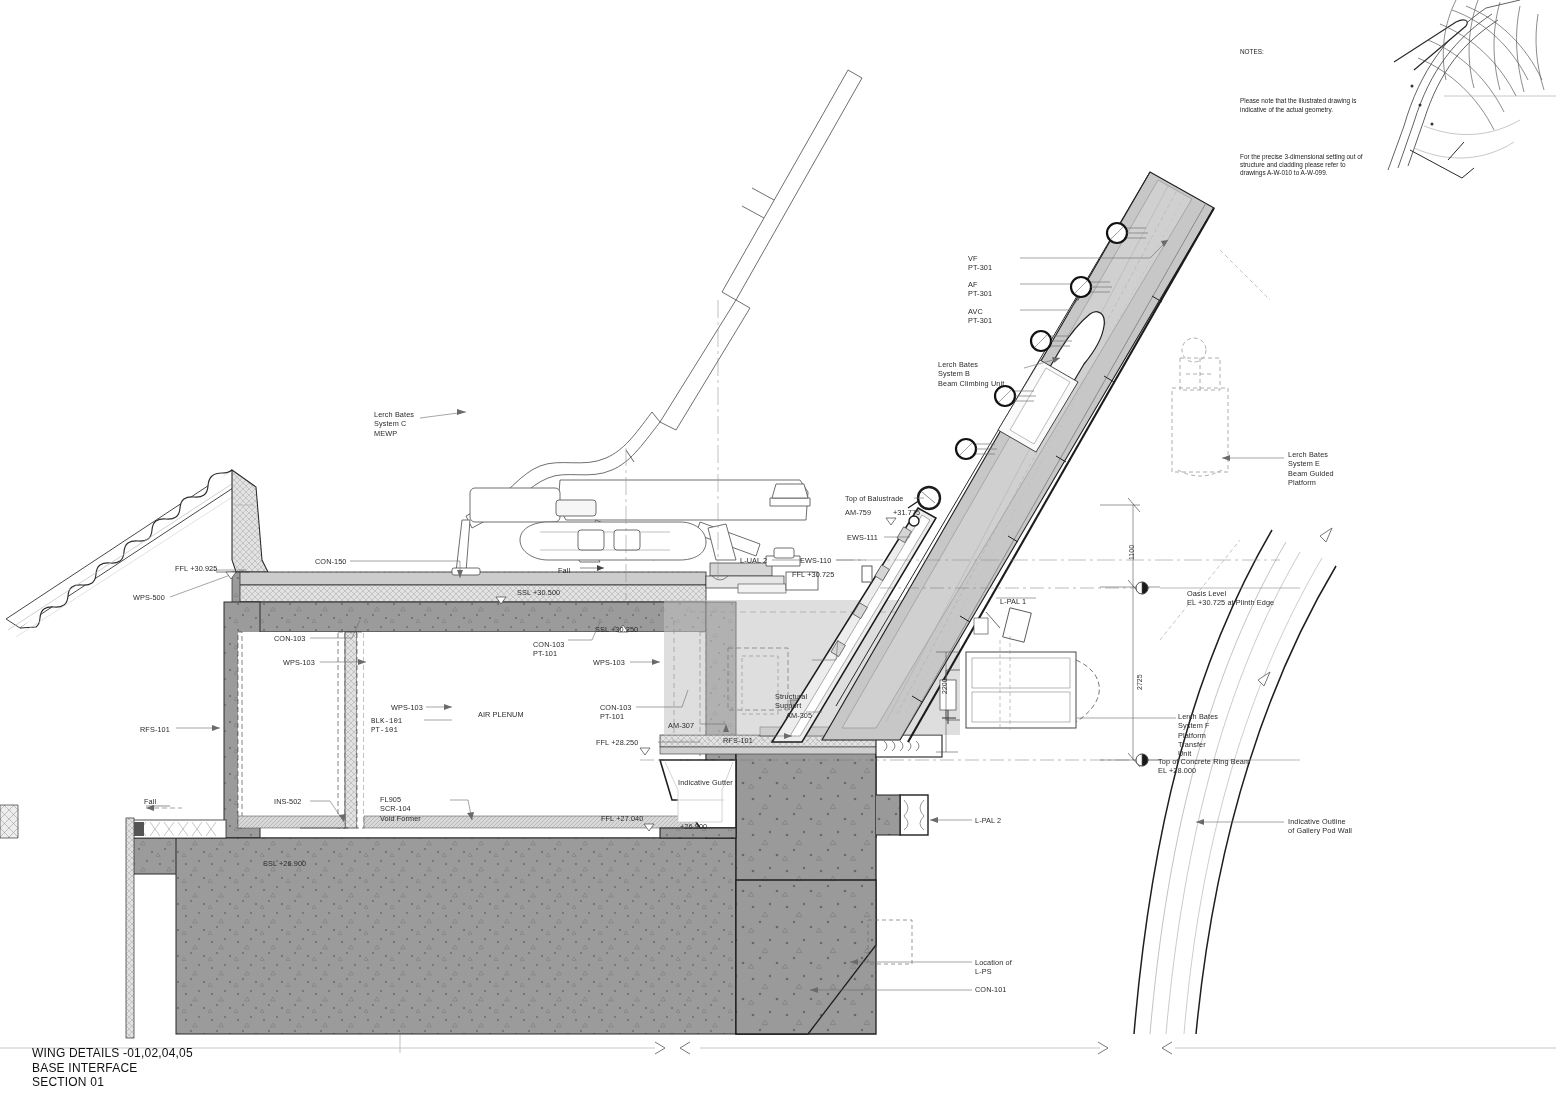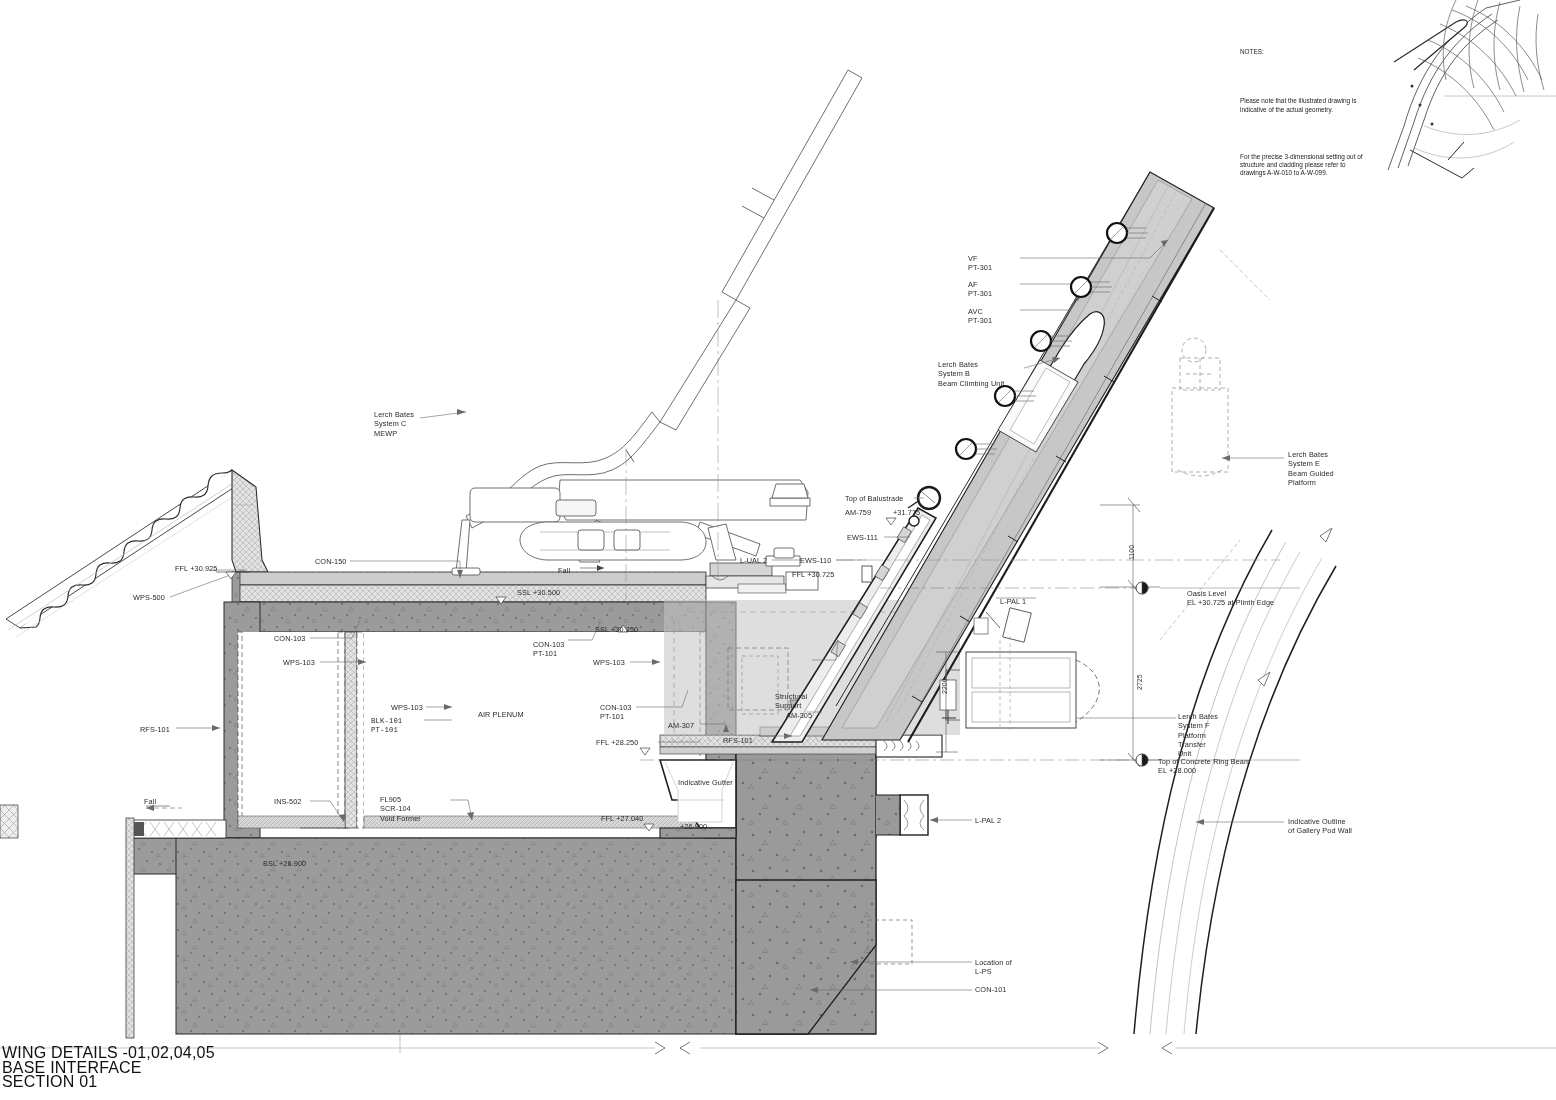--- a/index.html
+++ b/index.html
@@ -2,21 +2,21 @@
 <html><head>
 <meta charset="utf-8">
 <style>
   html,body{margin:0;padding:0;background:#fff;}
   body{width:1556px;height:1100px;overflow:hidden;font-family:"Liberation Sans",sans-serif;color:#1a1a1a;}
   #sheet{position:relative;width:1556px;height:1100px;background:#ffffff;}
   svg{position:absolute;top:0;left:0;}
   .lbl{position:absolute;font-size:7.3px;line-height:9.3px;letter-spacing:.1px;color:#2a2a2a;white-space:pre;}
   .lbl.r{text-align:left;}
   .notes{position:absolute;font-size:6.4px;line-height:8.2px;color:#222;white-space:pre;}
-  .title{position:absolute;left:2px;top:1046px;font-size:16px;line-height:14.6px;color:#111;white-space:pre;letter-spacing:.2px;}
+  .title{position:absolute;left:32px;top:1046px;font-size:12px;line-height:14.6px;color:#111;white-space:pre;letter-spacing:.2px;}
   .vdim{position:absolute;font-size:7px;color:#333;transform:rotate(-90deg);transform-origin:left top;white-space:nowrap;}
 </style>
 </head>
 <body>
 
 <div id="sheet">
 
 <svg width="1556" height="1100" viewBox="0 0 1556 1100">
   <defs>
     <pattern id="pConcrete" width="26" height="26" patternUnits="userSpaceOnUse">

